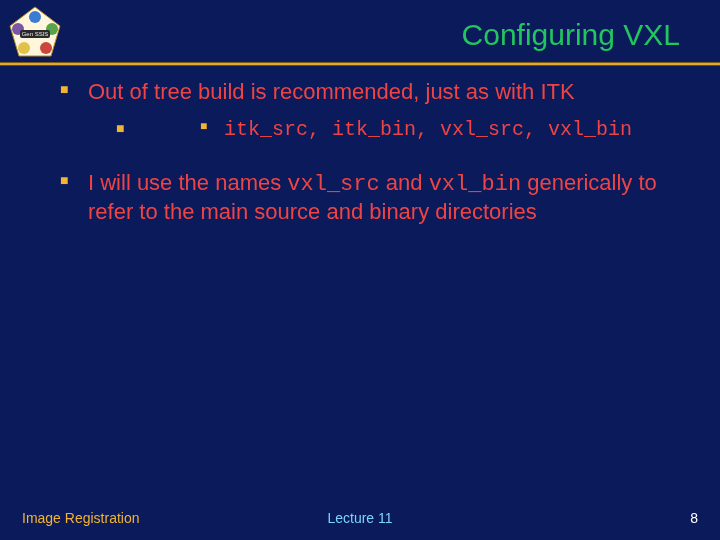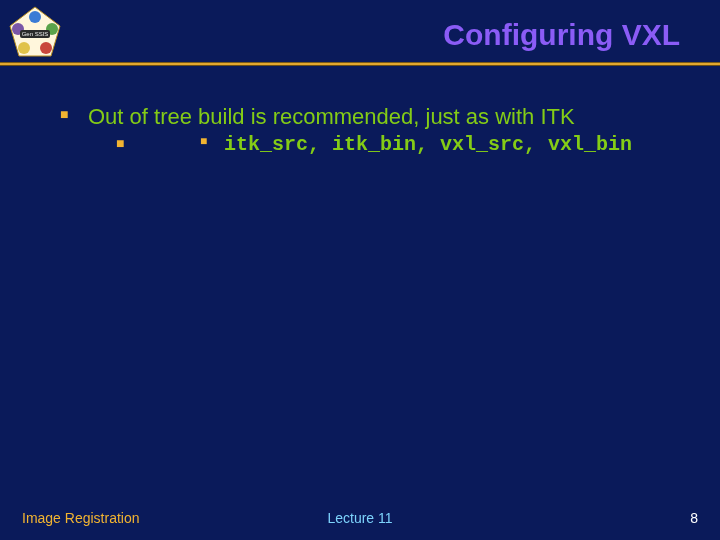--- a/index.html
+++ b/index.html
@@ -15,36 +15,36 @@
     top: 4px; left: 6px;
     width: 58px; height: 58px;
   }
   .header {
     position: absolute;
     top: 18px; left: 0; right: 0;
     text-align: right;
     padding-right: 40px;
   }
   .header-title {
-    color: #8b5cf6;
+    color: #22c55e;
     font-size: 30px;
-    font-weight: bold;
+    font-weight: normal;
   }
   .divider {
     position: absolute;
     top: 62px; left: 0; right: 0;
     height: 4px;
     background: #e4a82e;
     border-top: 1px solid #7a5a18;
     border-bottom: 1px solid #6a4d14;
   }
   .content {
     position: absolute;
-    top: 104px; left: 60px; right: 40px;
-    color: #84cc16;
+    top: 79px; left: 60px; right: 40px;
+    color: #ef4444;
     font-size: 22px;
     line-height: 1.22;
   }
   .bullet-l1 {
     position: relative;
     padding-left: 28px;
     margin-bottom: 2px;
   }
   .bullet-l1::before {
     content: "■";
@@ -63,23 +63,22 @@
     content: "■";
     position: absolute;
     left: 0; top: 2px;
     color: #f2b431;
     font-size: 14px;
   }
   .bullet-l3 {
     position: relative;
     padding-left: 24px;
     margin-left: 56px;
-    margin-top: 2px;
+    margin-top: 12px;
     font-size: 20px;
-    font-weight: bold;
   }
   .bullet-l3::before {
     content: "■";
     position: absolute;
     left: 0; top: 2px;
     color: #f2b431;
     font-size: 12px;
   }
   .gap { height: 26px; }
   .mono { font-family: "Courier New", Courier, monospace; }
@@ -120,19 +119,22 @@
 <div class="content">
   <div class="bullet-l1">
     <span>Out of tree build is recommended, just as with ITK</span>
     <div class="bullet-l2">
       <div class="bullet-l3 mono">
         <span>itk_src, itk_bin, vxl_src, vxl_bin</span>
       </div>
     </div>
   </div>
   <div class="gap"></div>
+  <div class="bullet-l1">
+    <span>I will use the names </span><span class="mono">vxl_src</span><span> and </span><span class="mono">vxl_bin</span><span> generically to refer to the main source and binary directories</span>
+  </div>
 </div>
 
 <div class="footer">
   <span class="footer-left">Image Registration</span>
   <span class="footer-center">Lecture 11</span>
   <span class="footer-right">8</span>
 </div>
 
 </body></html>

